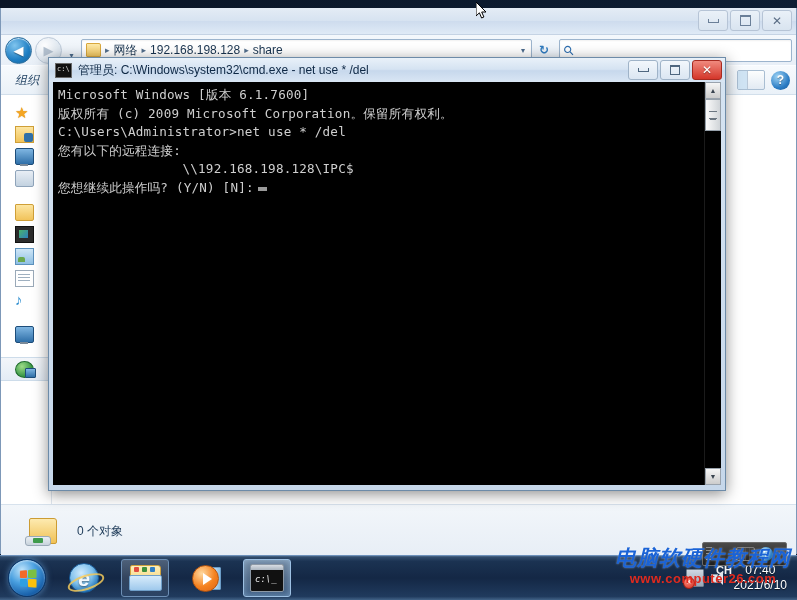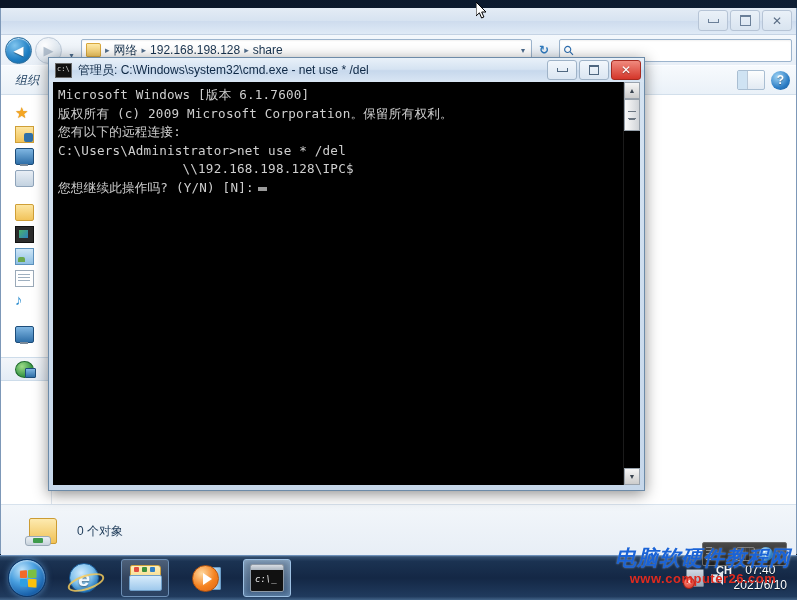--- a/index.html
+++ b/index.html
@@ -117,21 +117,21 @@
   .st-folder{width:34px;height:30px;position:relative;}
   .st-folder .fbody{position:absolute;left:2px;top:2px;width:26px;height:24px;
     background:linear-gradient(to bottom,#fdeab0,#f0c155);border:1px solid #cc9c33;border-radius:2px 3px 2px 2px;}
   .st-folder .plug{position:absolute;left:-2px;bottom:0px;width:24px;height:8px;
     background:linear-gradient(to bottom,#e9eef3,#c8d3dd);border:1px solid #9aa9b8;border-radius:3px;}
   .st-folder .plug:after{content:"";position:absolute;left:7px;top:1px;width:10px;height:5px;background:#3f9b4c;border-radius:1px;}
   .st-text{font-size:12px;color:#1d3a58;}
 
   
   .cmd{
-    position:absolute;left:48px;top:57px;width:597px;height:434px;
+    position:absolute;left:48px;top:57px;width:678px;height:434px;
     border:1px solid #6d8ba8;
     background:linear-gradient(to bottom,#d6e4f2,#c6d7ea);
     box-shadow:0 3px 14px rgba(0,0,0,.45);
     box-sizing:border-box;
   }
   .cmd-tb{height:24px;display:flex;align-items:center;padding:0 3px 0 6px;
     background:linear-gradient(to bottom,#e9f1f9 0%,#d5e3f2 47%,#c7d8ec 53%,#d9e6f4 100%);}
   .cmd-ico{width:15px;height:13px;background:#111;border:1px solid #6a6a6a;margin-right:6px;
     position:relative;flex:0 0 auto;}
   .cmd-ico:after{content:"c:\\";position:absolute;left:1px;top:0px;font-size:7px;color:#d8d8d8;
@@ -383,22 +383,22 @@
             <i class="g-cls">✕</i>
           </span>
       </span>
     </div>
 
     <div class="cmd-area">
       <div class="cmd-screen">
         <div class="cmd-line">Microsoft Windows [版本 6.1.7600]</div>
         <div class="cmd-line">版权所有 (c) 2009 Microsoft Corporation。保留所有权利。</div>
         <div class="cmd-line"></div>
+        <div class="cmd-line">C:\Users\Administrator&gt;net use * /del</div>
         <div class="cmd-line">您有以下的远程连接:</div>
-        <div class="cmd-line">C:\Users\Administrator&gt;net use * /del</div>
         <div class="cmd-line"></div>
         <div class="cmd-line">                \\192.168.198.128\IPC$</div>
         <div class="cmd-line"></div>
         <div class="cmd-line"><span>您想继续此操作吗? (Y/N) [N]:</span><span class="cursor"></span></div>
       </div>
       <div class="cmd-scroll">
         <div class="sc-btn">▲</div>
         <div class="sc-track">
           <div class="sc-thumb">
               <i></i>

